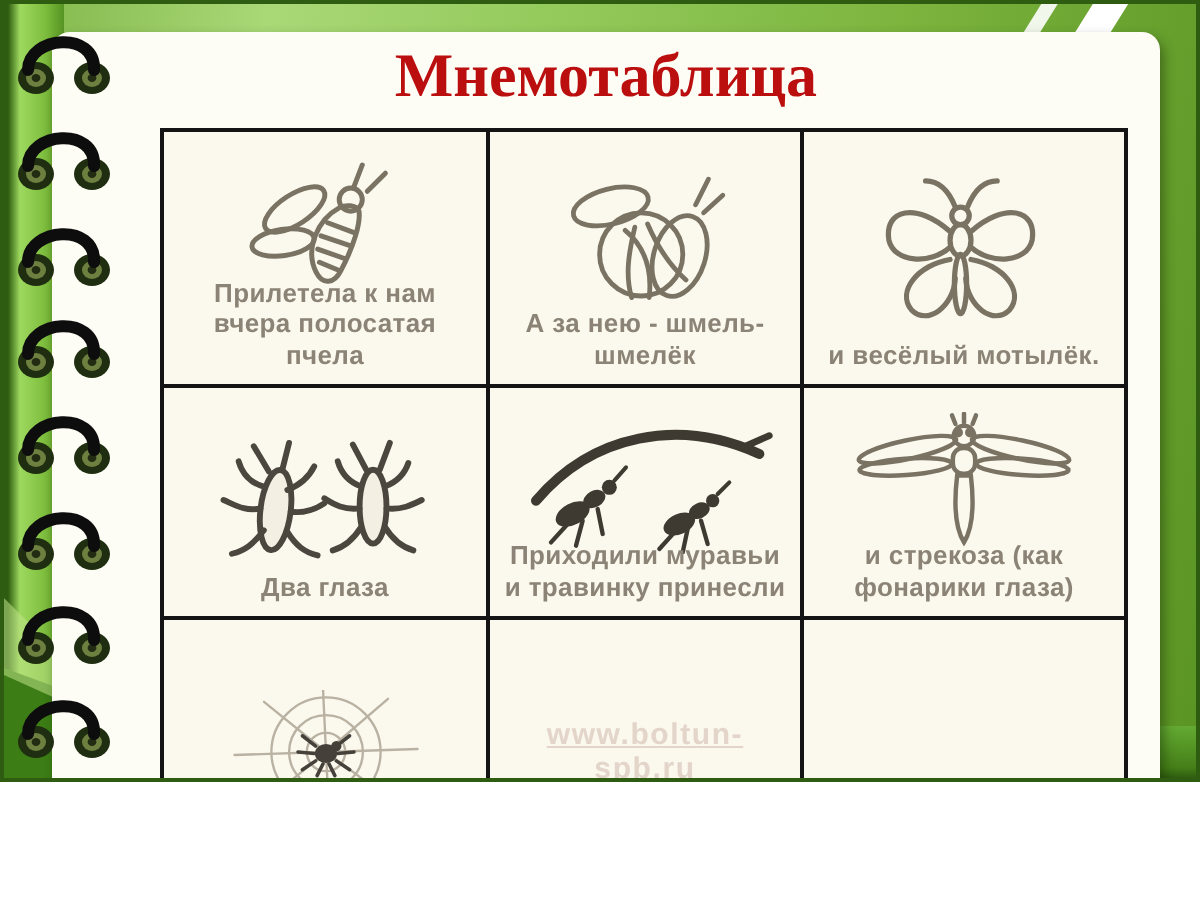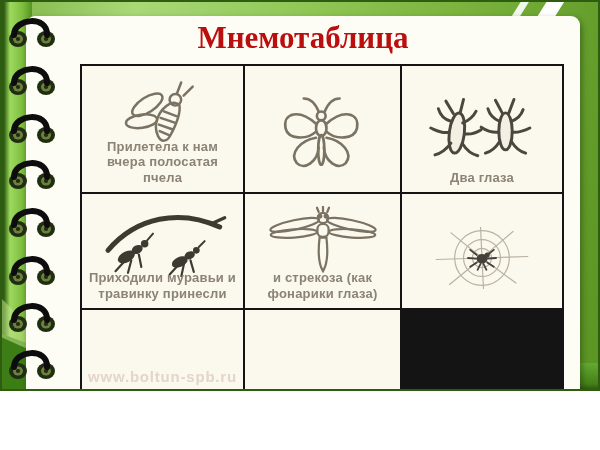--- a/index.html
+++ b/index.html
@@ -34,21 +34,21 @@
   
   .grid{position:absolute;left:78px;top:62px;display:grid;
     grid-template-columns:161px 155px 160px;grid-template-rows:126px 114px 119px;
     gap:2px;background:#141414;border:2px solid #141414;}
   .cell{background:#fbf8ed;display:flex;flex-direction:column;align-items:center;
     justify-content:flex-end;padding:20px 4px 7px;box-sizing:border-box;overflow:hidden;}
   .art{flex:1;display:flex;align-items:center;justify-content:center;min-height:0;}
   .caption{font-weight:bold;font-size:13px;line-height:1.18;color:#8b8376;
     text-align:center;letter-spacing:.2px;}
   .cell-watermark{justify-content:center;}
-  .watermark{font-weight:bold;font-size:15px;color:#e3d5ca;letter-spacing:.8px;text-align:center;}
+  .watermark{font-weight:bold;font-size:15px;color:#e3d5ca;letter-spacing:.8px;text-align:center;text-decoration:underline;}
   svg{display:block;}
 </style>
 </head>
 <body>
 
 <div class="slide">
 
   <div class="left-strip"></div>
   <div class="bottom-band"></div>
   <div class="wedge1"></div>
@@ -156,35 +156,51 @@
             <path d="M52,46 L70,52"></path>
             <path d="M50,54 L67,60"></path>
             <path d="M51,62 L63,67"></path>
           <ellipse cx="36" cy="30" rx="21" ry="9" transform="rotate(-33 36 30)"></ellipse>
           <ellipse cx="29" cy="50" rx="19" ry="8" transform="rotate(-8 29 50)"></ellipse>
         </svg>
       </div>
       <div class="caption">Прилетела к нам вчера полосатая пчела</div>
     </div>
 
+    <div class="cell">
+      <div class="art">
+        <svg width="88" height="78" viewBox="0 0 110 96" fill="none" stroke="#7a7363" stroke-width="3" stroke-linecap="round">
+          <path d="M86,26 L94,10"></path>
+            <path d="M91,31 L103,20"></path>
+          <ellipse cx="33" cy="27" rx="24" ry="11" transform="rotate(-14 33 27)"></ellipse>
+          <circle cx="52" cy="57" r="26"></circle>
+          <ellipse cx="76" cy="58" rx="16" ry="26" transform="rotate(18 76 58)"></ellipse>
+          <path d="M42,42 C54,52 59,66 57,84"></path>
+          <path d="M56,38 C62,52 70,64 80,73"></path>
+          <path d="M48,40 C44,57 42,70 46,84"></path>
+        </svg>
+      </div>
+      <div class="caption">А за нею - шмель-шмелёк</div>
+    </div>
 
     <div class="cell">
       <div class="art">
         <svg width="96" height="88" viewBox="0 0 110 100" fill="none" stroke="#7a7363" stroke-width="3" stroke-linecap="round">
           <path d="M50,22 C46,12 40,7 33,7"></path>
             <path d="M57,22 C61,12 67,7 74,7"></path>
           <circle cx="53" cy="27" r="5"></circle>
           <ellipse cx="53" cy="41" rx="6" ry="9"></ellipse>
           <ellipse cx="53" cy="66" rx="3.5" ry="17"></ellipse>
           <path d="M47,36 C28,19 9,23 12,41 C15,54 36,55 47,45"></path>
           <path d="M59,36 C78,19 97,23 94,41 C91,54 70,55 59,45"></path>
           <path d="M47,52 C29,55 16,70 25,81 C34,90 49,79 50,63"></path>
           <path d="M59,52 C77,55 90,70 81,81 C72,90 57,79 56,63"></path>
         </svg>
       </div>
+      <div class="caption">и весёлый мотылёк.</div>
     </div>
 
     <div class="cell">
       <div class="art">
         <svg width="126" height="84" viewBox="0 0 150 100" fill="none" stroke="#4b463e" stroke-width="3.5" stroke-linecap="round">
           <ellipse cx="45" cy="56" rx="9" ry="24" transform="rotate(7 45 56)" fill="#f3efe2"></ellipse>
           <path d="M41,33 L32,18"></path>
             <path d="M49,32 L53,16"></path>
           <path d="M38,42 C30,40 25,34 23,27"></path>
             <path d="M36,55 C27,57 21,53 14,50"></path>

